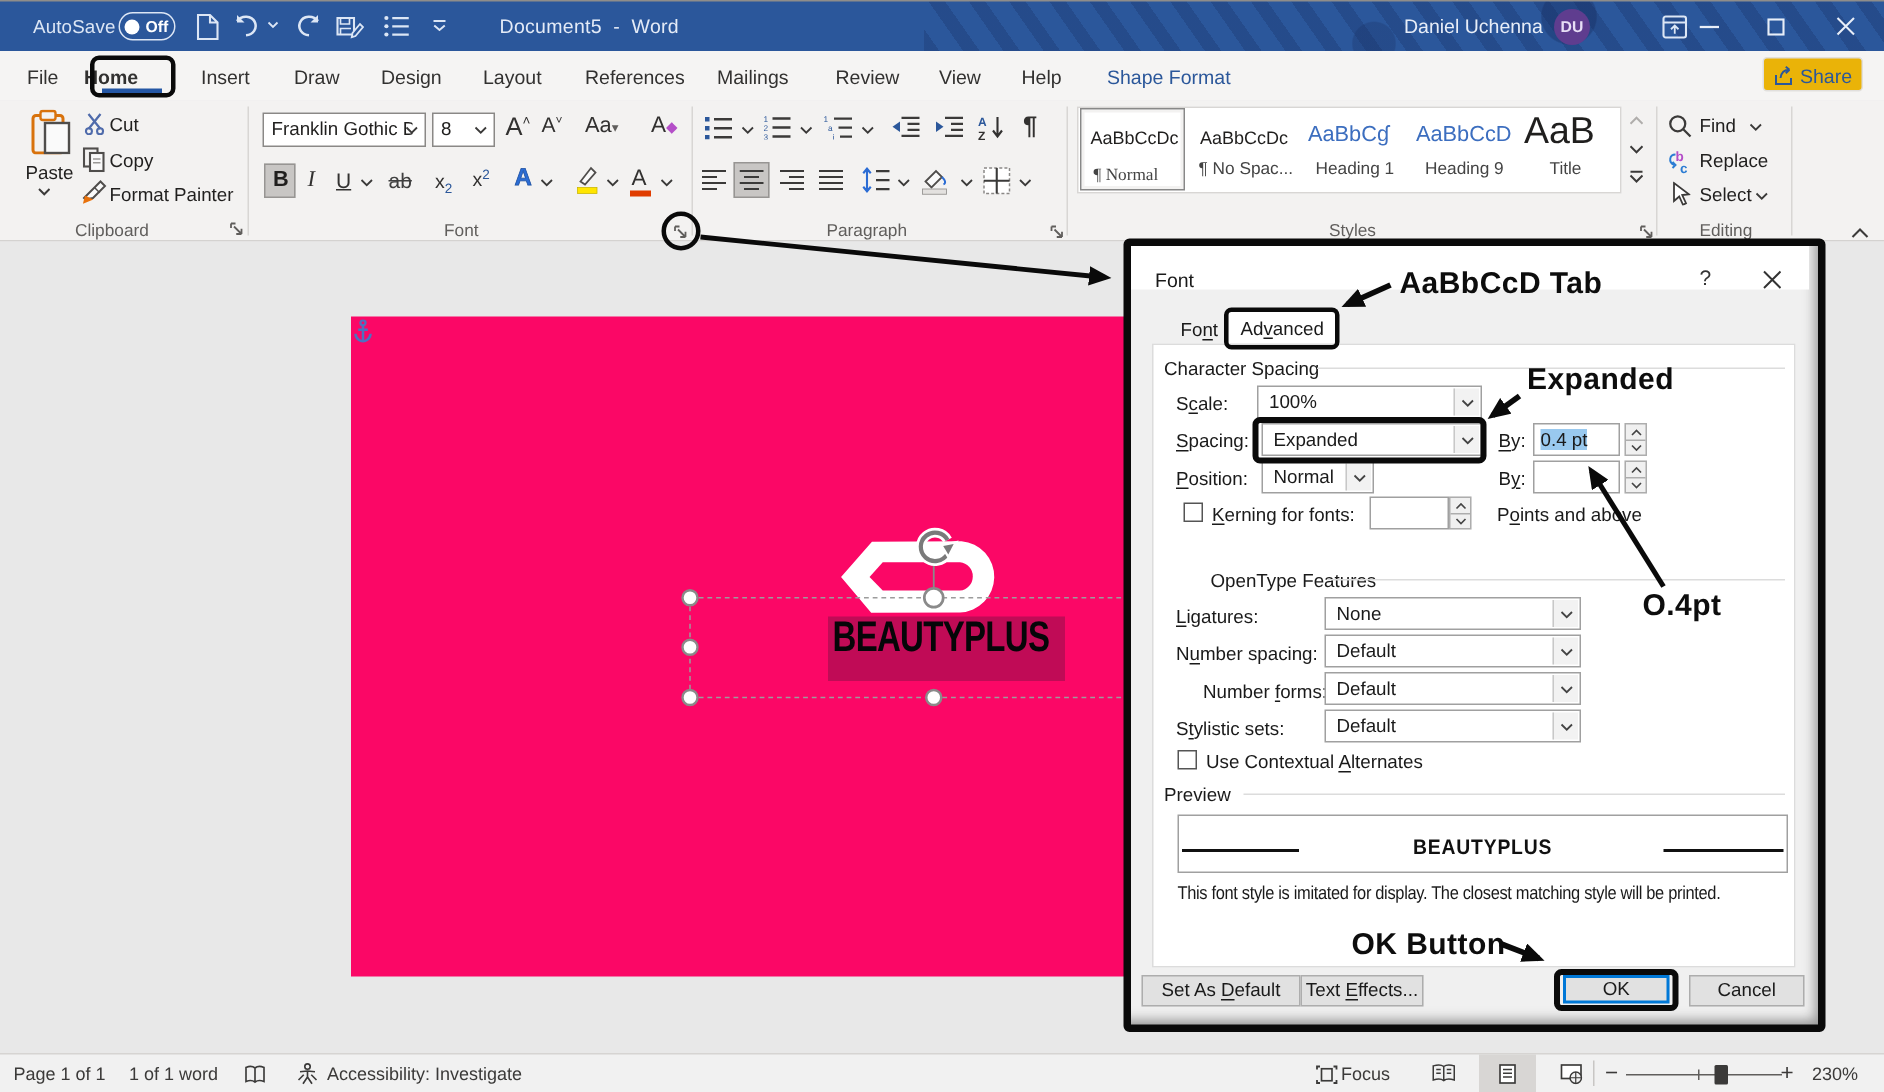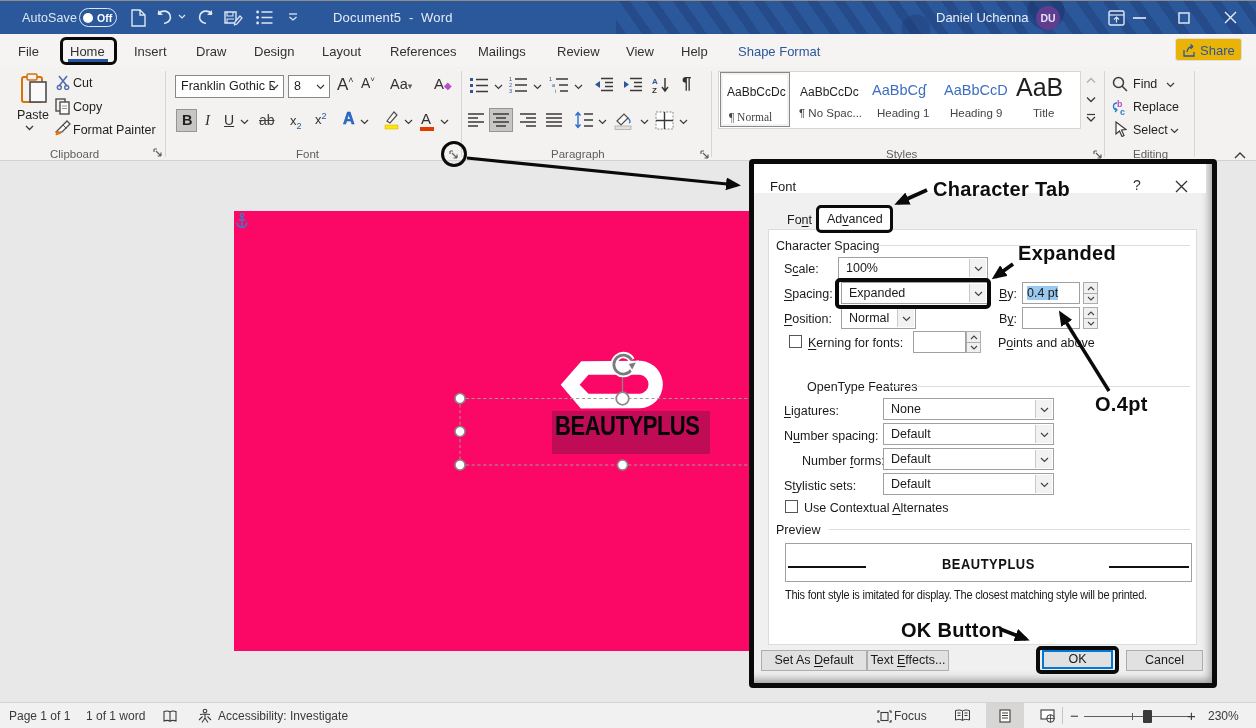--- a/index.html
+++ b/index.html
@@ -113,21 +113,21 @@
     </svg>
   <svg class="abs" style="left:1178px; top:11px;" width="12" height="12" viewBox="0 0 12 12">
       <rect x="1" y="1" width="10" height="10" fill="none" stroke="#e8eef8" stroke-width="1.4"></rect>
     </svg>
   <svg class="abs" style="left:1224px; top:10px;" width="13" height="13" viewBox="0 0 13 13">
       <path d="M1 1 L12 12 M12 1 L1 12" stroke="#e8eef8" stroke-width="1.4"></path>
     </svg>
 </div>
 <div id="menurow">
   <span class="mtab" style="left:18px">File</span>
-  <span class="mtab" style="left:70px; font-weight:400;text-align:right;">Home</span>
+  <span class="mtab" style="left:56px; font-weight:700;text-align:right;">Home</span>
   <div id="homeul"></div>
     <div id="homebox"></div>
   <span class="mtab" style="left:134px">Insert</span>
   <span class="mtab" style="left:196px">Draw</span>
   <span class="mtab" style="left:254px">Design</span>
   <span class="mtab" style="left:322px">Layout</span>
   <span class="mtab" style="left:390px">References</span>
   <span class="mtab" style="left:478px">Mailings</span>
   <span class="mtab" style="left:557px">Review</span>
   <span class="mtab" style="left:626px">View</span>
@@ -555,21 +555,21 @@
   <div class="dbtn" style="left:7px; top:486px; width:106px;">Set As <u>D</u>efault</div>
   <div class="dbtn" style="left:113px; top:486px; width:82px;">Text <u>E</u>ffects...</div>
   <div class="dbtn" style="left:288px; top:486px; width:71px; height:19px; border:2px solid #0078d7; line-height:15px;">OK</div>
   <div class="dbtn" style="left:372px; top:486px; width:77px;">Cancel</div>
 </div>
 
 <div class="annbox" style="left:816px; top:205px; width:77px; height:28px; border-width:3.5px;"></div>
 <div class="annbox" style="left:835px; top:278px; width:156px; height:31px;"></div>
 <div class="annbox" style="left:1036px; top:646px; width:83px; height:28px;"></div>
 <div class="abs" style="left:441px; top:141px; width:26px; height:26px; border:3px solid #0a0a0a; border-radius:50%;"></div>
-<span class="anntext" style="left:933px; top:178px;">Character Tab</span>
+<span class="anntext" style="left:933px; top:178px;">AaBbCcD Tab</span>
 <span class="anntext" style="left:1018px; top:242px;">Expanded</span>
 <span class="anntext" style="left:1095px; top:393px;">O.4pt</span>
 <span class="anntext" style="left:901px; top:619px;">OK Button</span>
 <svg class="abs" style="left:0; top:0; pointer-events:none;" width="1256" height="728" viewBox="0 0 1256 728">
   <defs>
     <marker id="ah" markerWidth="15" markerHeight="13" refX="11" refY="6.5" orient="auto" markerUnits="userSpaceOnUse">
       <path d="M0 0 L15 6.5 L0 13 Z" fill="#0a0a0a"></path>
     </marker>
   </defs>
   <g stroke="#0a0a0a" fill="none">

